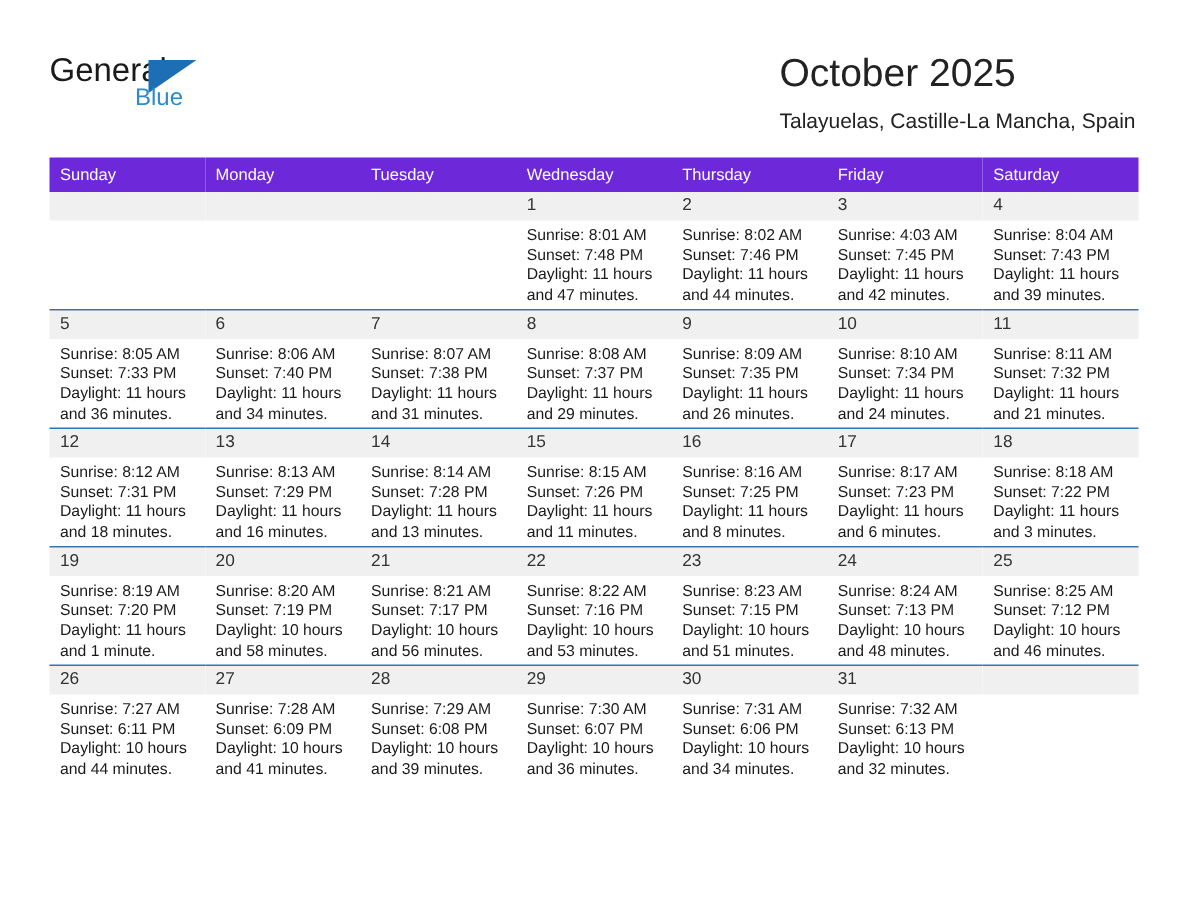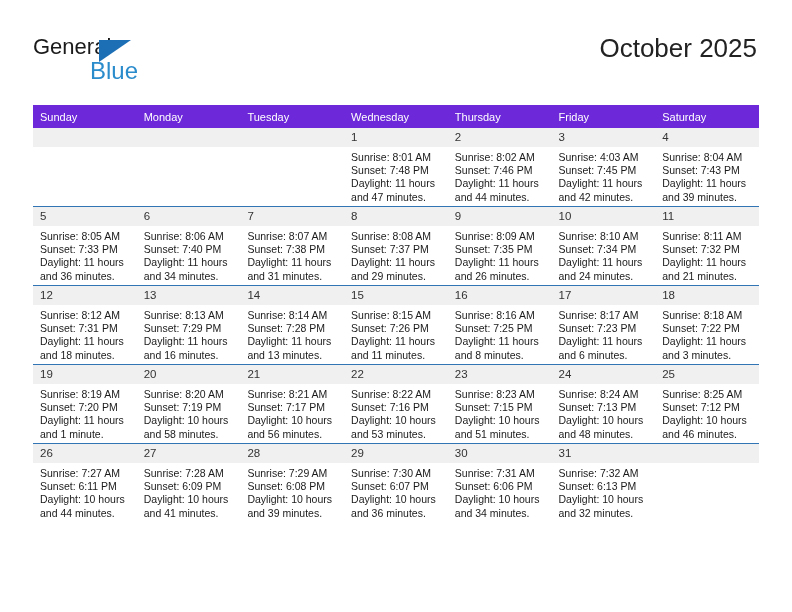--- a/index.html
+++ b/index.html
@@ -51,21 +51,21 @@
     top: 6px;
     width: 0;
     height: 0;
     border-left: 32px solid #1c6fb5;
     border-bottom: 22px solid transparent;
   }
   .logo-blue {
     position: absolute;
     left: 57px;
     top: 23px;
-    font-size: 24px;
+    font-size: 16px;
     color: #2b8ccc;
     font-family: "Liberation Sans", sans-serif;
   }
   .title-block {
     position: absolute;
     right: 35px;
     top: 32px;
     text-align: left;
   }
   .cal-title {
@@ -142,20 +142,21 @@
 <div class="page">
 
   <div class="header">
     <div class="logo">
       <span class="logo-general">General</span>
       <span class="logo-triangle"></span>
       <span class="logo-blue">Blue</span>
     </div>
     <div class="title-block">
       <div class="cal-title">October 2025</div>
+      <div class="cal-subtitle">Talayuelas, Castille-La Mancha, Spain</div>
     </div>
   </div>
 
   <table class="calendar">
     <thead>
       <tr>
         <th>Sunday</th>
         <th>Monday</th>
         <th>Tuesday</th>
         <th>Wednesday</th>

